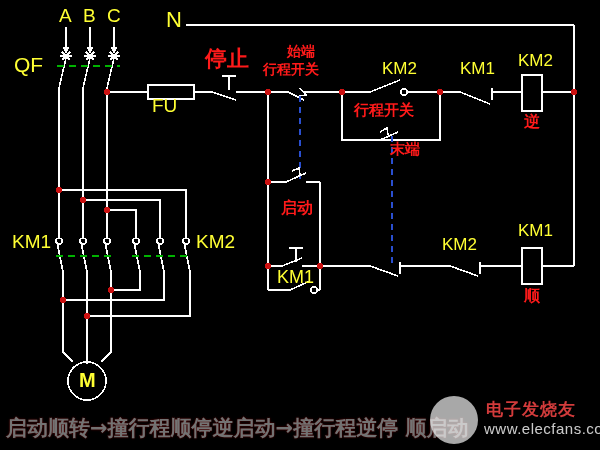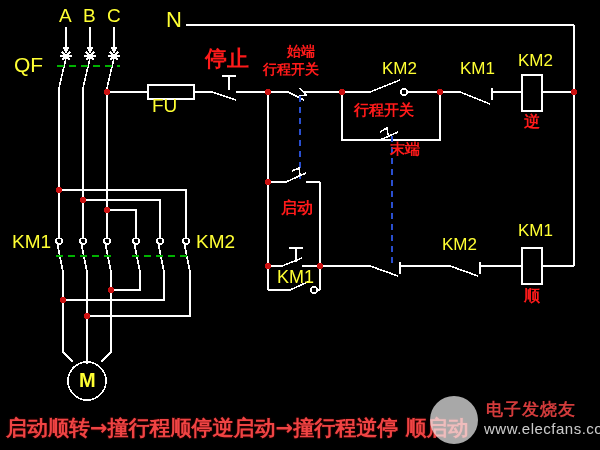--- a/index.html
+++ b/index.html
@@ -40,21 +40,21 @@
   }
   #wm-badge{
     position:absolute;left:6px;top:0px;
     width:48px;height:48px;border-radius:50%;
     background:rgba(240,240,240,.80);
   }
 
   
   #caption{
     position:absolute;left:6px;top:414px;
-    font-size:21px;font-weight:bold;color:#ef4444;
+    font-size:21px;font-weight:bold;color:#737373;
     letter-spacing:0px;
     font-family:"DejaVu Sans","Liberation Sans",sans-serif;
     text-shadow:0 0 2px #600;
     white-space:nowrap;
   }
 </style>
 </head>
 <body>
 
 <div id="root">

